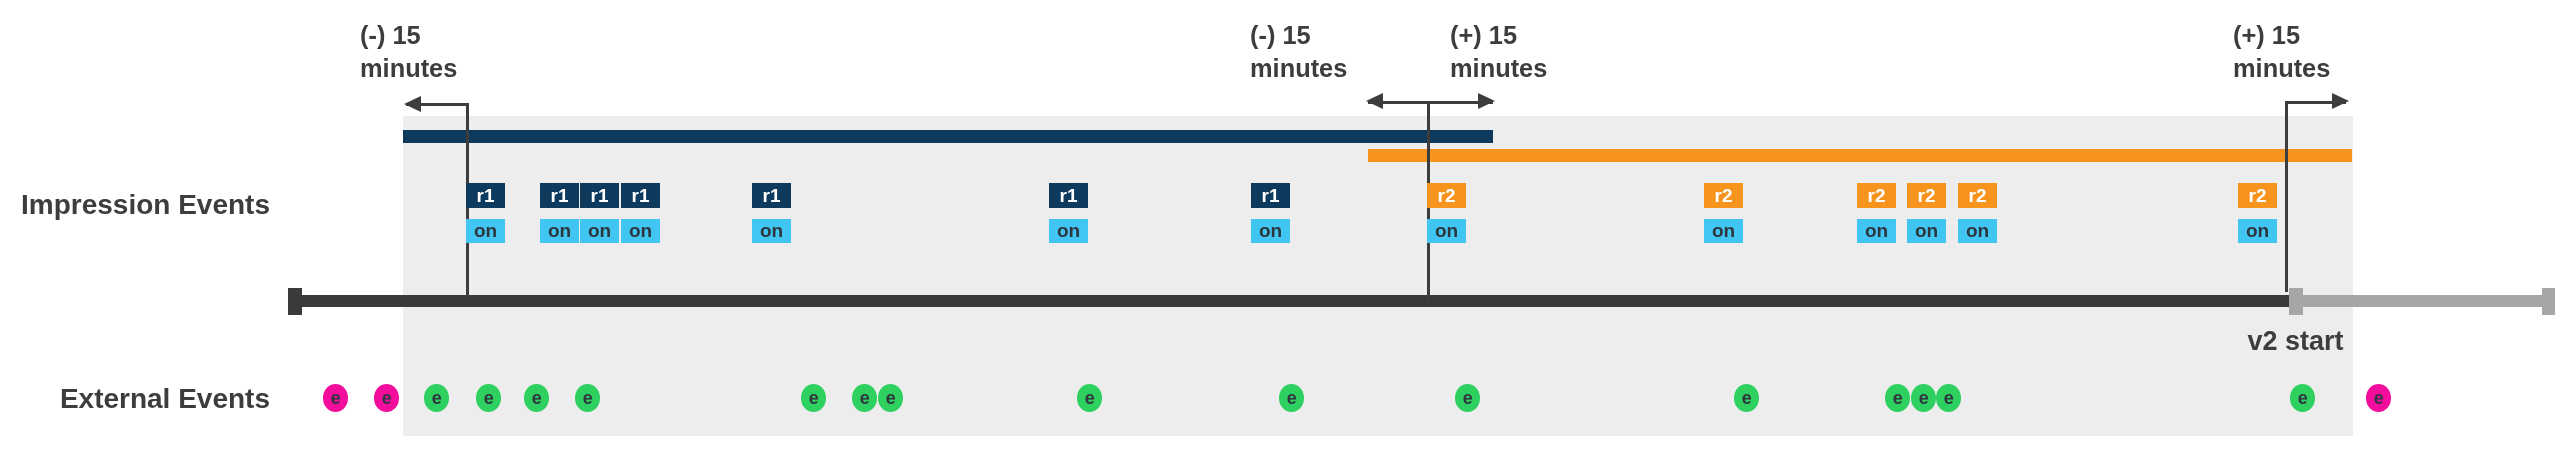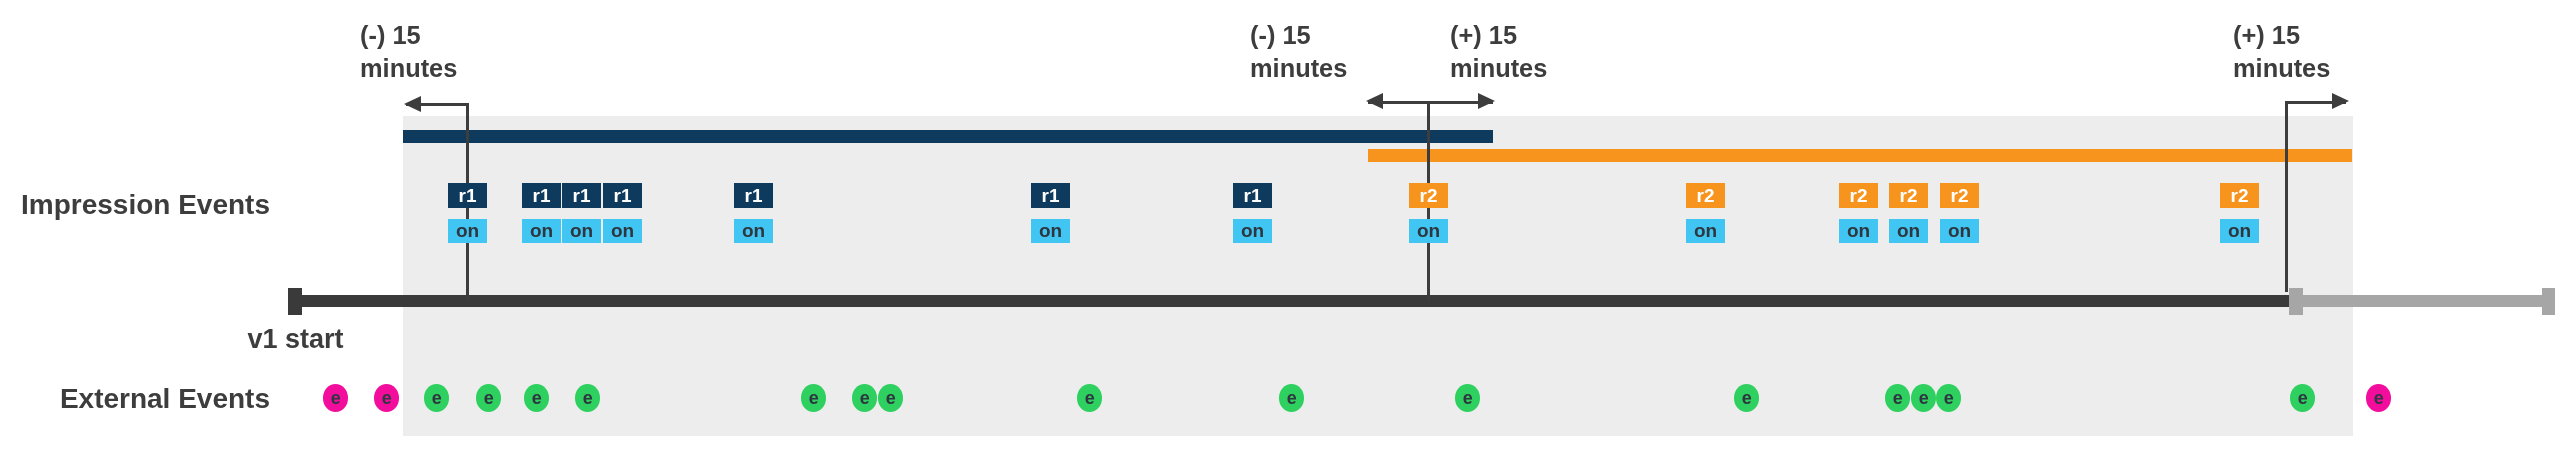--- a/index.html
+++ b/index.html
@@ -9,21 +9,21 @@
   }
   .abs{position:absolute;}
   .panel{background:#ededed;z-index:1;}
   .expbar{z-index:3;}
   .vline,.hline{background:#3d3d3d;z-index:4;}
   .tri{width:0;height:0;z-index:4;}
   .annot{z-index:6;text-align:left;font-size:25.4px;font-weight:600;line-height:33px;color:#3d3d3d;}
   .rowlabel{z-index:6;font-size:28px;font-weight:600;text-align:right;color:#3d3d3d;white-space:nowrap;}
   .startlabel{z-index:6;font-size:27px;font-weight:600;text-align:center;color:#3d3d3d;white-space:nowrap;}
   .badge{z-index:5;display:flex;align-items:center;justify-content:center;
-         font-size:19px;font-weight:600;}
+         font-size:19px;font-weight:600;margin-left:18px;}
   .badge.rel{color:#ffffff;}
   .badge.on{color:#2e3640;}
   .dot{z-index:5;border-radius:50%;display:flex;align-items:center;justify-content:center;
        font-size:18px;font-weight:600;color:#2e3640;}
   .tl{z-index:4;}
 </style>
 </head>
 <body>
 
 <div id="canvas">
@@ -32,21 +32,21 @@
   <div class="abs expbar" style="left: 1368px; top: 149px; width: 984px; height: 13px; background: rgb(247, 148, 29);"></div>
 
   <div class="abs tl" style="left: 288px; top: 295px; width: 2006px; height: 12.2px; background: rgb(58, 58, 58);"></div>
   <div class="abs tl" style="left: 288px; top: 288px; width: 14px; height: 27px; background: rgb(58, 58, 58);"></div>
   <div class="abs tl" style="left: 2289px; top: 288px; width: 14px; height: 27px; background: rgb(166, 166, 166);"></div>
   <div class="abs tl" style="left: 2297px; top: 295px; width: 252px; height: 12.2px; background: rgb(166, 166, 166);"></div>
   <div class="abs tl" style="left: 2542px; top: 288px; width: 13px; height: 27px; background: rgb(166, 166, 166);"></div>
 
   <div class="abs rowlabel" style="left: 0px; top: 383px; width: 270px; height: 32px;">External Events</div>
   <div class="abs rowlabel" style="left: 0px; top: 189px; width: 270px; height: 32px;">Impression Events</div>
-  <div class="abs startlabel" style="left: 211px; top: 324px; width: 169px; height: 30px;">v1 start</div>
+  <div class="abs startlabel" style="left: 2211px; top: 326px; width: 169px; height: 30px;">v2 start</div>
 <div class="abs annot" style="left: 360px; top: 19px; width: 160px;">
       <div>(-) 15</div>
       <div>minutes</div>
     </div>
     <div class="abs hline" style="left: 406px; top: 103px; width: 62px; height: 2.8px;"></div>
     <div class="abs tri" style="border-top: 8.5px solid transparent; border-bottom: 8.5px solid transparent; left: 404px; top: 96px; border-right: 17px solid rgb(61, 61, 61);"></div>
     <div class="abs vline" style="left: 466px; top: 103px; width: 2.8px; height: 197px;"></div>
     <div class="abs annot" style="left: 1250px; top: 19px; width: 160px;">
       <div>(-) 15</div>
       <div>minutes</div>

